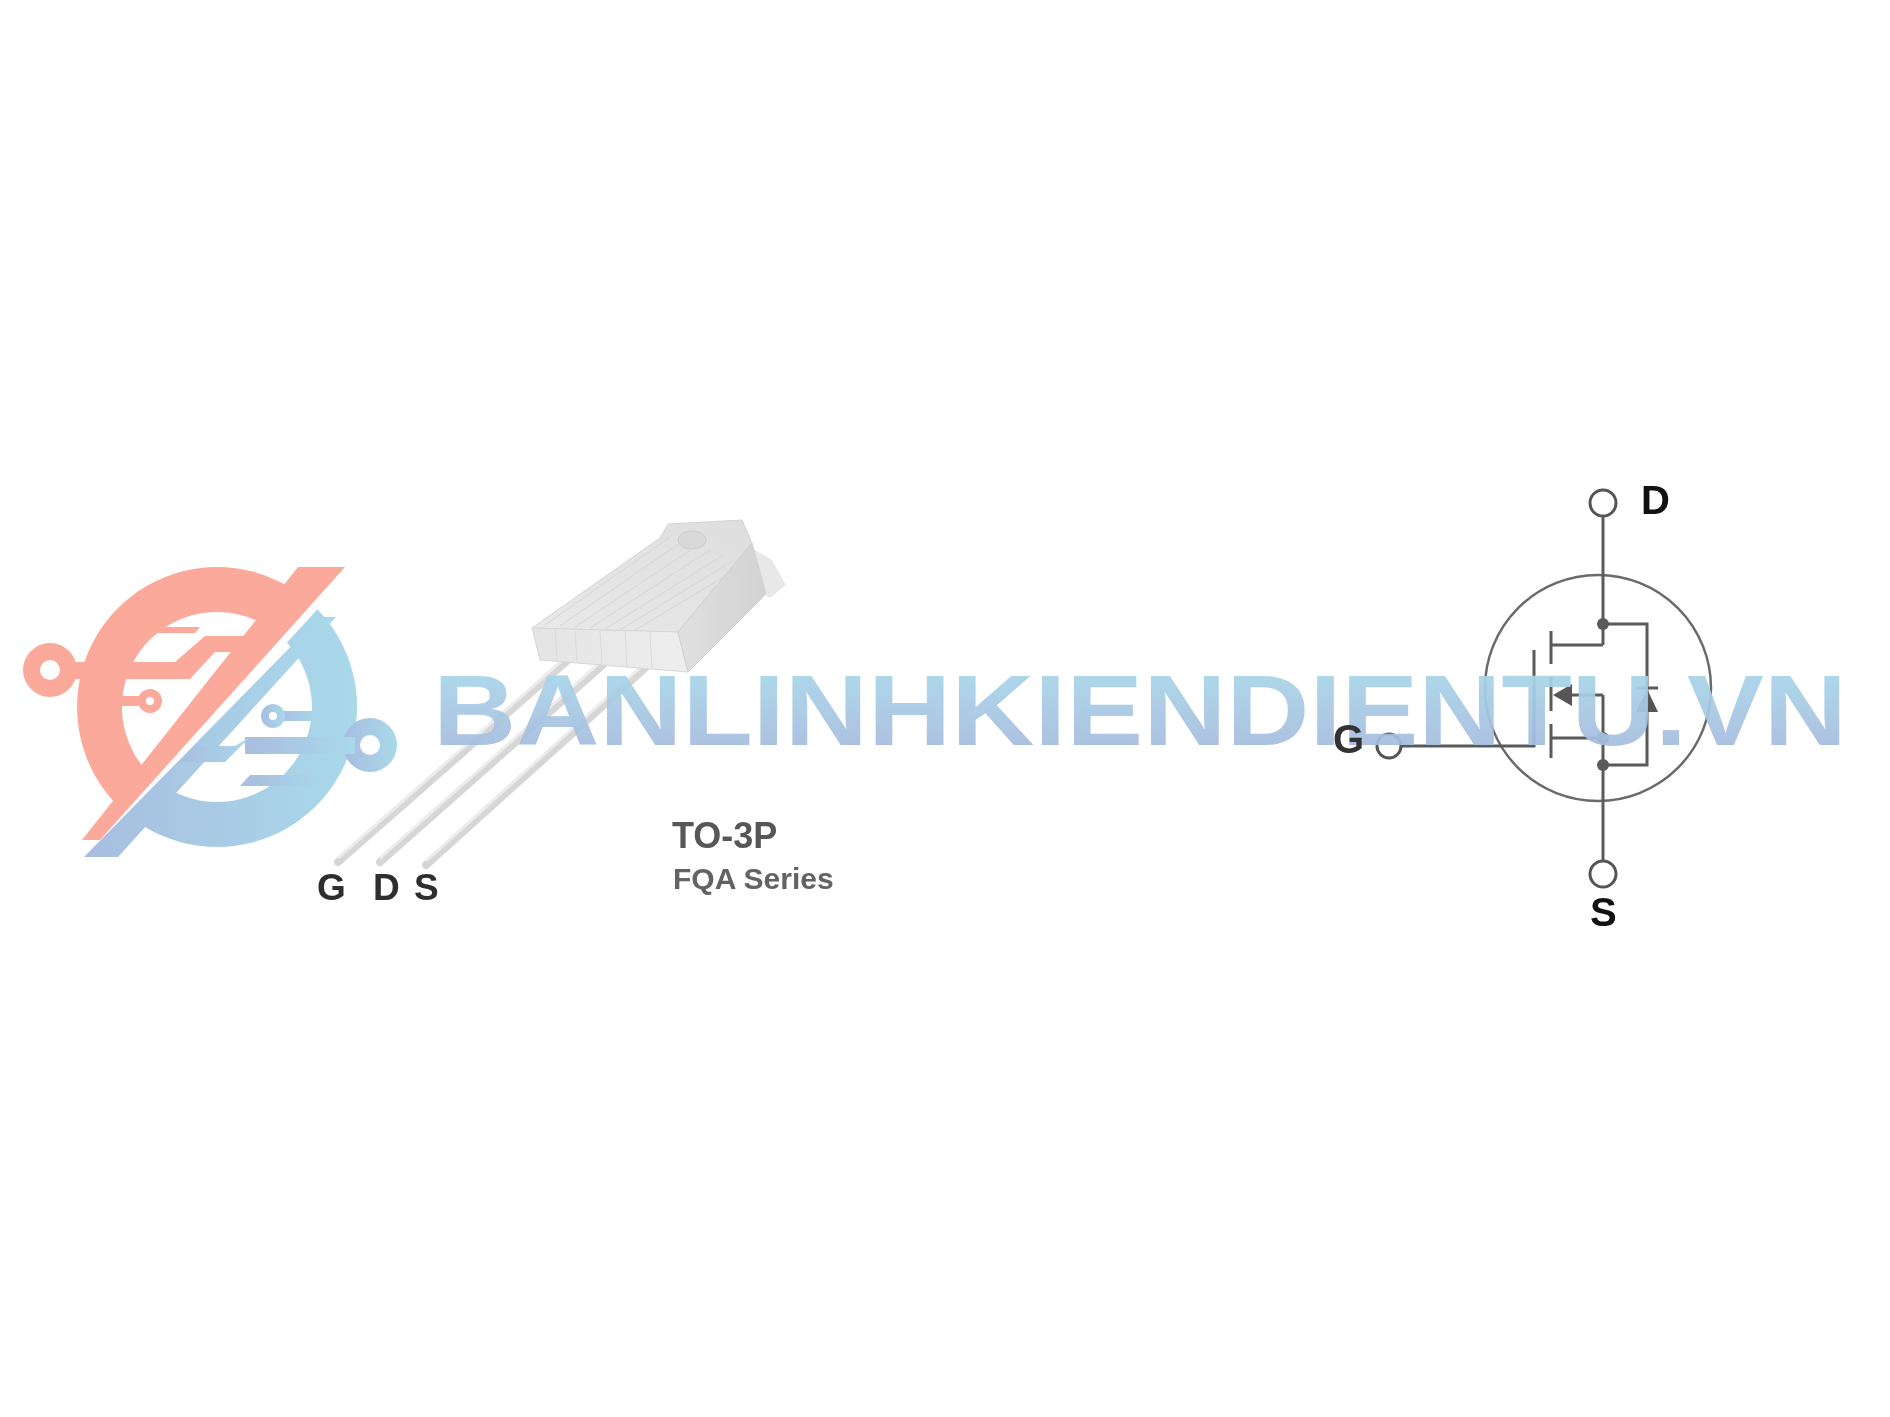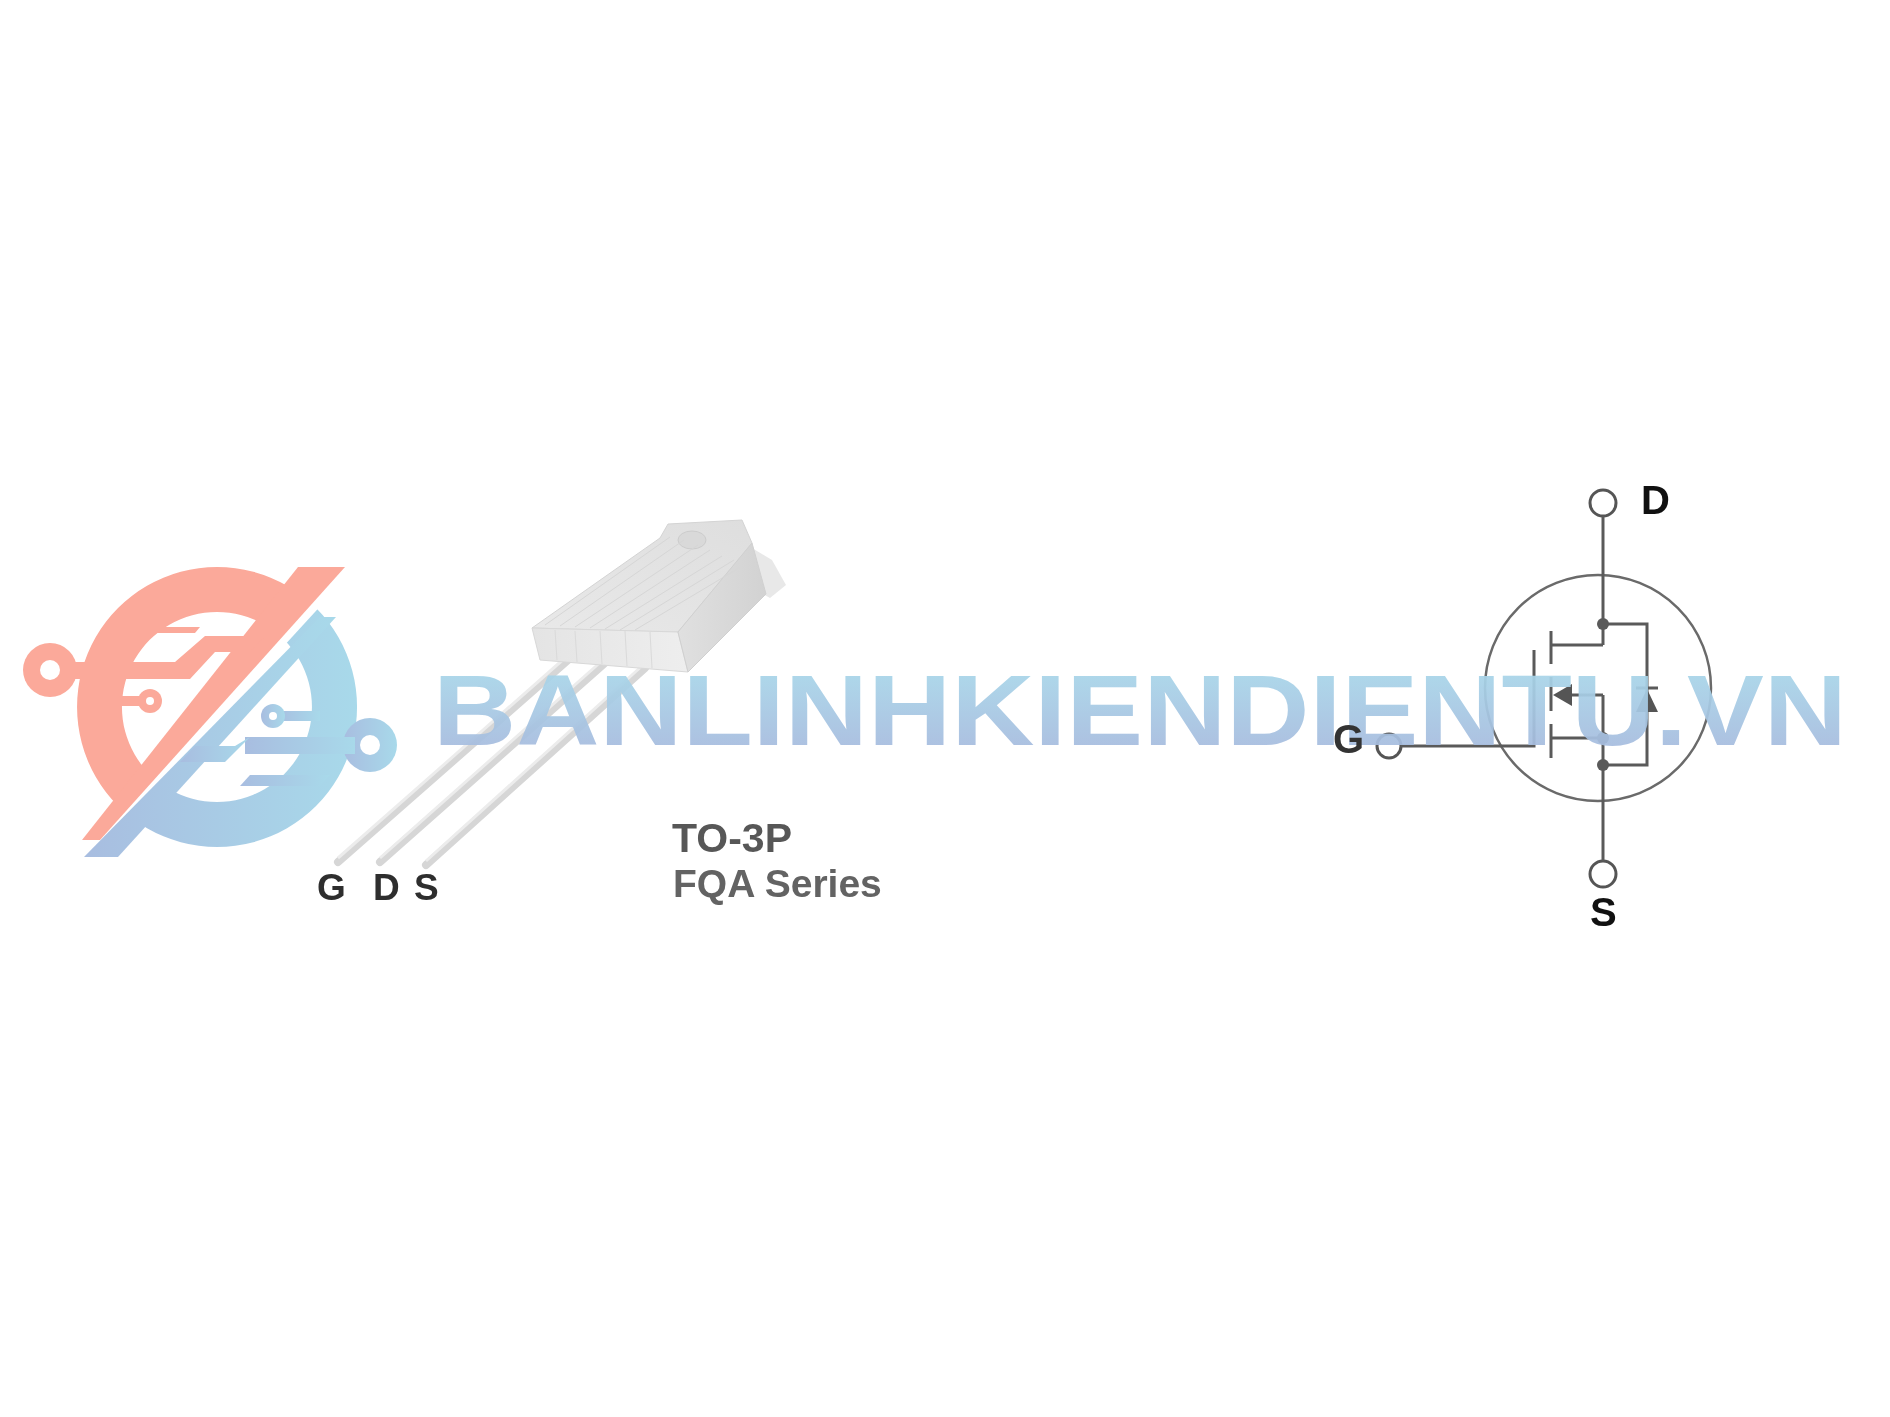--- a/index.html
+++ b/index.html
@@ -1,22 +1,22 @@
 <!DOCTYPE html>
 <html><head>
   <meta charset="utf-8">
   <style>
     html, body { margin: 0; padding: 0; background: #ffffff; }
     body { width: 1890px; height: 1417px; position: relative; overflow: hidden;
            font-family: "Liberation Sans", sans-serif; }
     .layer { position: absolute; left: 0; top: 0; width: 1890px; height: 1417px; }
     .lbl { position: absolute; font-family: "Liberation Sans", sans-serif; font-weight: bold; white-space: nowrap; line-height: 1; }
     .pin-lbl { color: #2e2e2e; font-size: 37px; font-weight: bold; }
-    .pkg-name { color: #575757; font-size: 41px; }
-    .pkg-series { color: #636363; font-size: 39px; }
+    .pkg-name { color: #575757; font-size: 36px; }
+    .pkg-series { color: #636363; font-size: 30px; }
     .sym-lbl { color: #111111; font-size: 40px; }
     svg text { font-family: "Liberation Sans", sans-serif; }
   </style>
 </head>
 <body>
 
 <svg class="layer" viewBox="0 0 1890 1417" xmlns="http://www.w3.org/2000/svg">
   <defs>
     <linearGradient id="pkgTop" x1="0" y1="1" x2="1" y2="0">
       <stop offset="0" stop-color="#e9e9e9"></stop>

